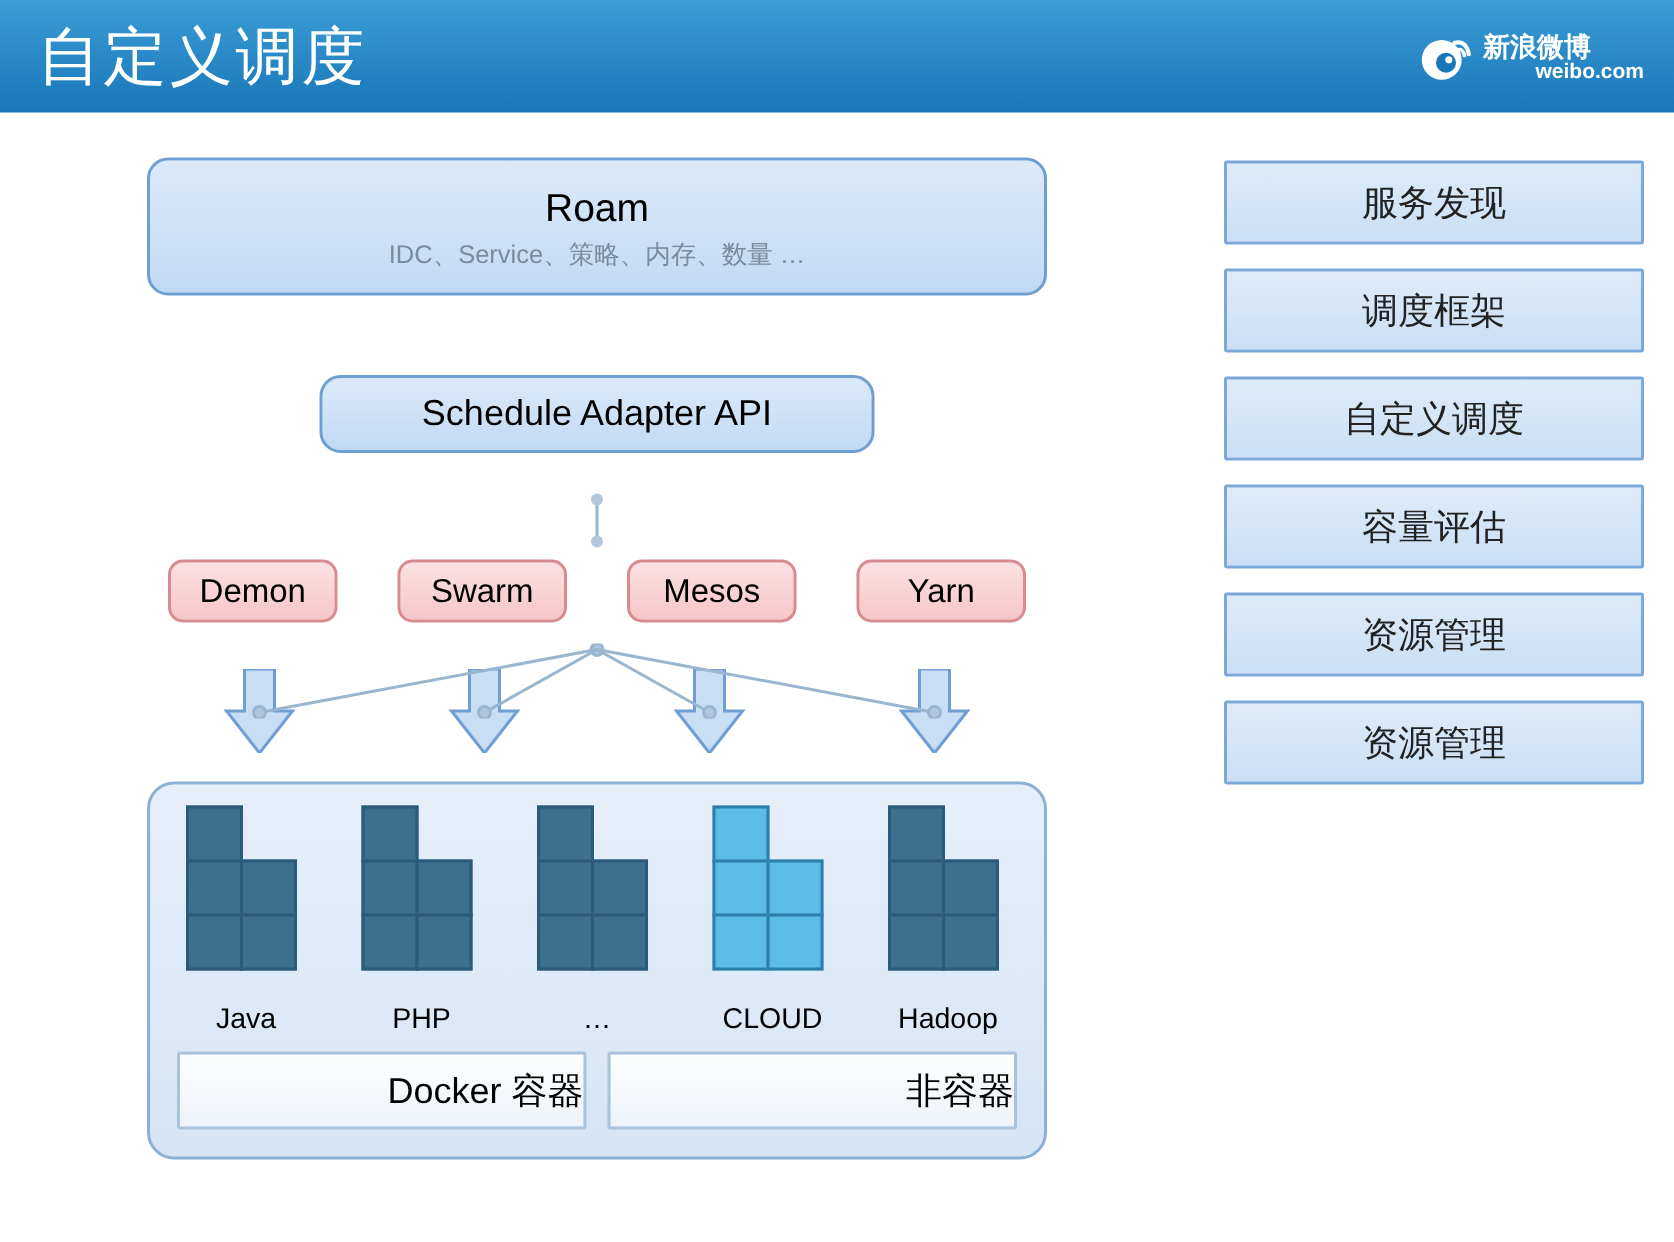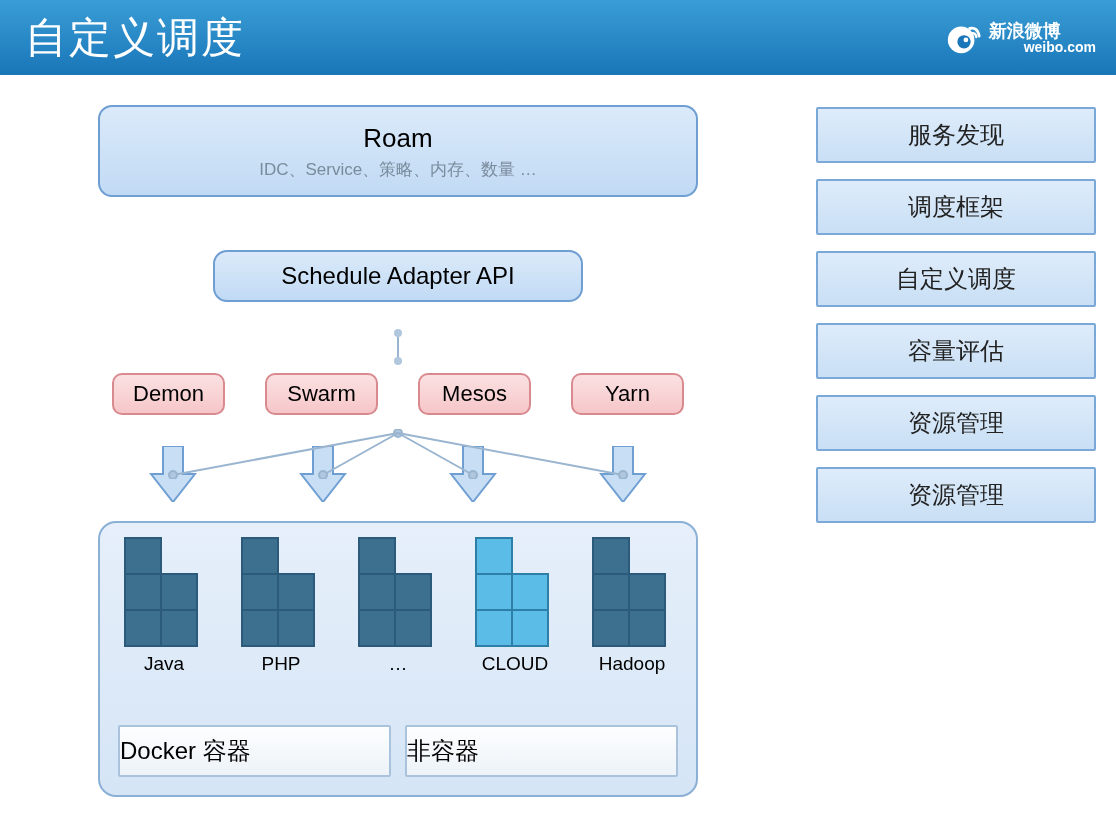--- a/index.html
+++ b/index.html
@@ -42,24 +42,24 @@
 .fat-arrow { width: 110px; display: flex; justify-content: center; }
 .fat-arrow svg { width: 48px; height: 56px; }
 
 .container-box { width: 600px; background: linear-gradient(180deg, #e6effa 0%, #d5e5f6 100%); border: 2px solid #8bb0d6; border-radius: 18px; padding: 14px 18px 18px; margin-top: -2px; }
 .cluster-row { display: flex; justify-content: space-between; }
 .cluster { display: flex; flex-direction: column; align-items: center; width: 92px; }
 .blocks { width: 80px; height: 110px; position: relative; }
 .blocks .cell { position: absolute; width: 38px; height: 38px; border: 2px solid #2b5a7a; }
 .dark { background: #3d6f8f; }
 .light { background: #5bbce8; border-color: #2e7fa8 !important; }
-.cluster-label { margin-top: 6px; font-size: 19px; color: #000; }
+.cluster-label { margin-top: 22px; font-size: 19px; color: #000; }
 
 .cat-row { display: flex; gap: 14px; margin-top: 10px; }
-.cat { background: linear-gradient(180deg, #fdfefe 0%, #edf3f9 100%); border: 2px solid #a9c3dd; border-radius: 2px; padding: 8px 0; text-align: left; font-size: 24px; color: #000; flex: 1; margin-top: 40px; }
+.cat { background: linear-gradient(180deg, #fdfefe 0%, #edf3f9 100%); border: 2px solid #a9c3dd; border-radius: 2px; padding: 8px 0; text-align: right; font-size: 24px; color: #000; flex: 1; }
 
 .v1 { position: absolute; top: 228px; left: 50%; transform: translateX(-50%); height: 28px; }
 
 </style>
 </head>
 <body>
 
 <div class="header">
   <div class="title">自定义调度</div>
   <div class="logo">

